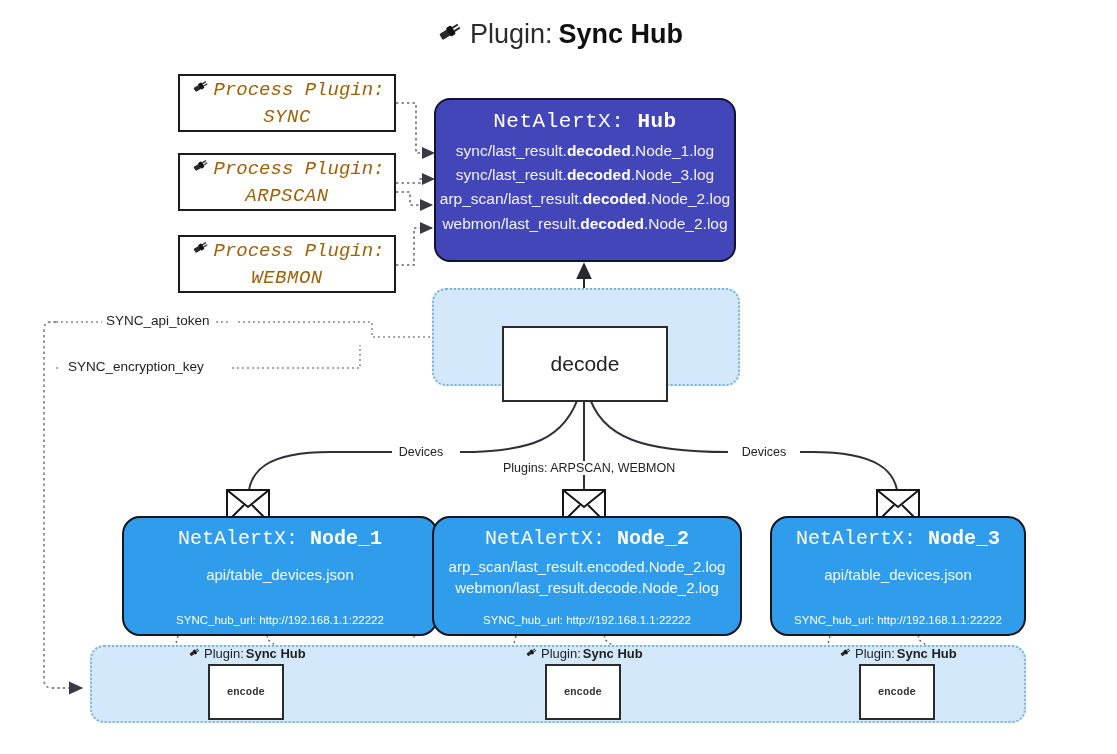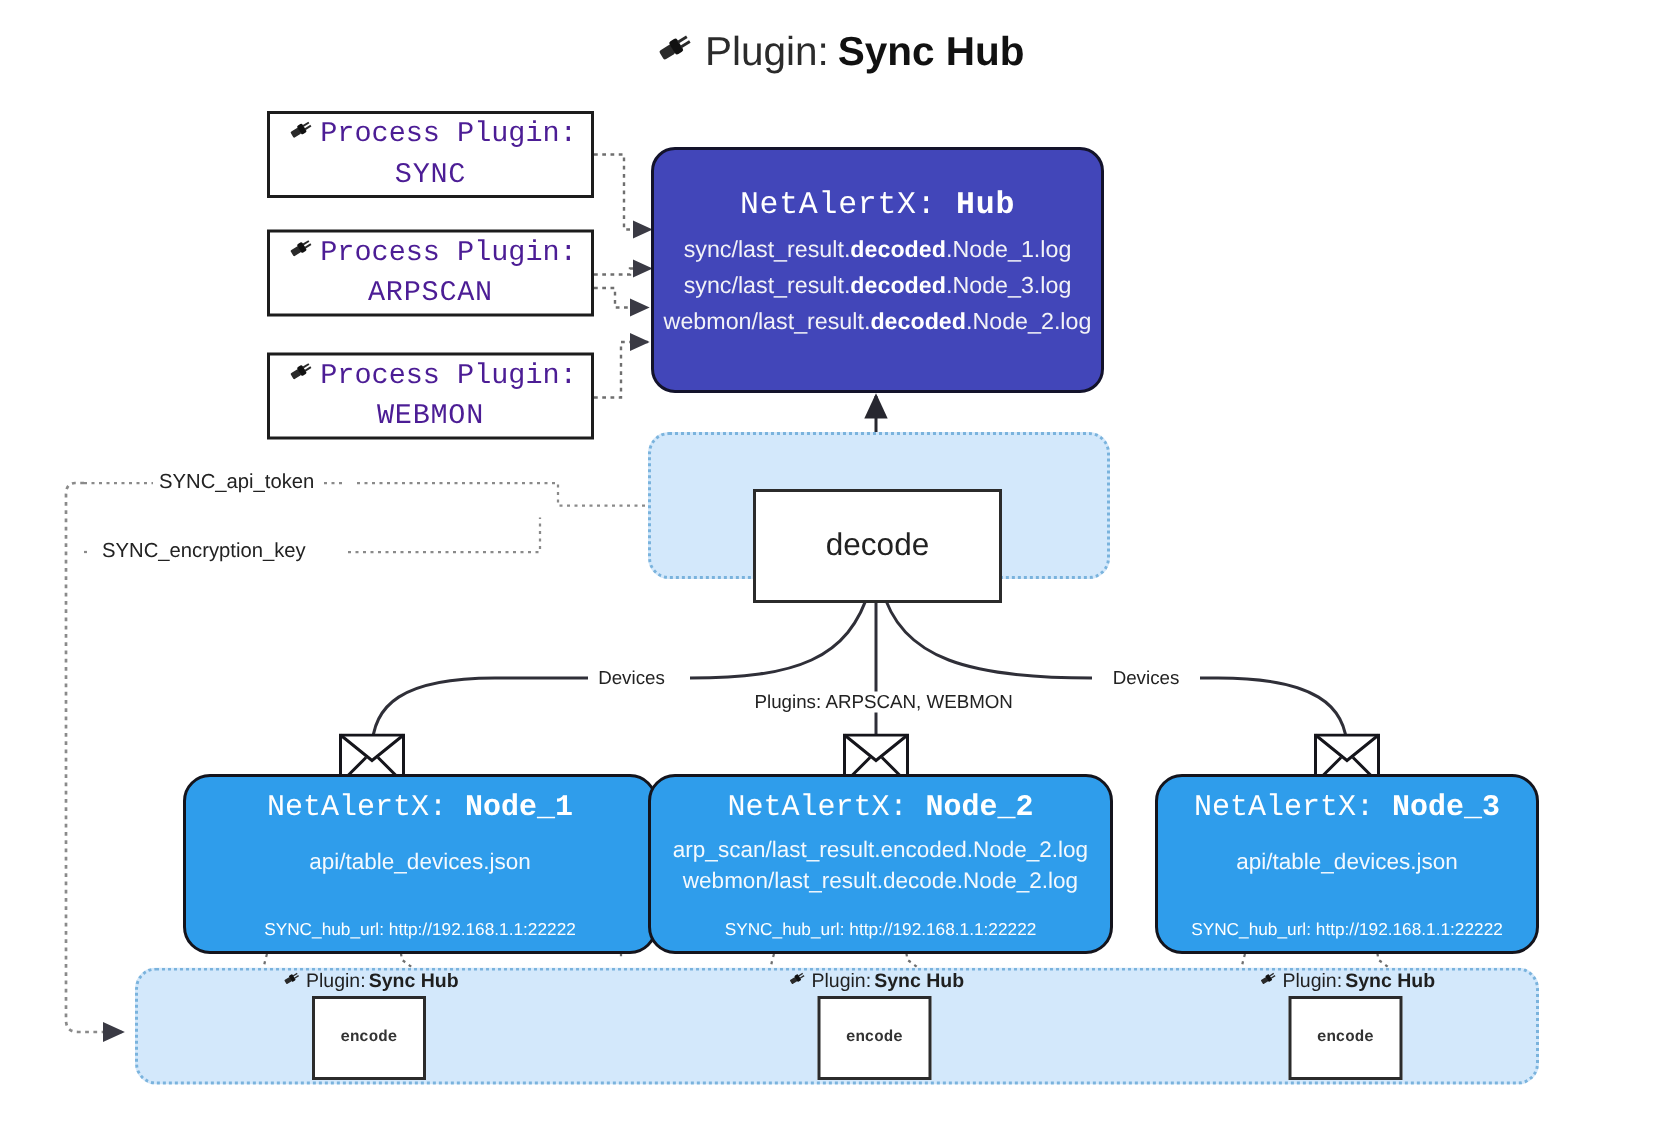--- a/index.html
+++ b/index.html
@@ -12,31 +12,31 @@
   .abs{position:absolute;box-sizing:border-box;}
 
   
   #title{left:0;top:16px;width:1117px;text-align:center;font-size:27px;color:#2b2b2b;
          display:flex;justify-content:center;align-items:center;gap:6px;}
   #title .tbold{font-weight:bold;color:#111;}
   .plugicon{display:inline-block;vertical-align:middle;}
 
   
   .procbox{border:2px solid #1c1c1c;background:#ffffff;
-           font-family:"Liberation Mono", monospace;font-size:19px;color:#4c1d95;
-           display:flex;flex-direction:column;align-items:center;justify-content:flex-end;
-           line-height:1.35;}
+           font-family:"Liberation Mono", monospace;font-size:19px;color:#a16207;
+           display:flex;flex-direction:column;align-items:center;justify-content:flex-start;
+           line-height:1.35;font-style:italic;}
   .procbox .l1{display:flex;align-items:center;gap:2px;white-space:nowrap;}
   .procbox .l2{letter-spacing:0.5px;}
 
   
   #huburl{font-size:11.5px;font-weight:bold;color:#111;text-align:center;}
   #hub{background:#4246b9;border:2.5px solid #13132b;border-radius:16px;
        color:#ffffff;display:flex;flex-direction:column;align-items:center;
-       padding-top:26px;}
+       padding-top:10px;}
   #hub .hubtitle{font-family:"Liberation Mono", monospace;font-size:21px;
        letter-spacing:.5px;margin-bottom:6px;}
   #hub .hubtitle b{font-weight:bold;}
   #hub .logline{font-size:15.5px;line-height:1.56;color:#f2f2f7;white-space:nowrap;}
   #hub .logline b{font-weight:bold;color:#ffffff;}
 
   
   .dashbox{background:#d3e8fb;border:2px dotted #7ab3dd;border-radius:14px;}
   .whitebox{background:#ffffff;border:2px solid #2b2b2b;
             display:flex;align-items:center;justify-content:center;color:#222;}
@@ -194,20 +194,23 @@
       <span>NetAlertX:</span>
       <b>Hub</b>
     </div>
     <div class="logline">
       <span>sync/last_result.</span><b>decoded</b><span>.Node_1.log</span>
     </div>
     <div class="logline">
       <span>sync/last_result.</span><b>decoded</b><span>.Node_3.log</span>
     </div>
     <div class="logline">
+      <span>arp_scan/last_result.</span><b>decoded</b><span>.Node_2.log</span>
+    </div>
+    <div class="logline">
       <span>webmon/last_result.</span><b>decoded</b><span>.Node_2.log</span>
     </div>
   </div>
 
   <div class="abs dashbox" style="left:432px;top:288px;width:308px;height:98px;"></div>
   <div class="abs whitebox" id="decode" style="left:502px;top:298px;width:166px;height:76px;margin-top:28px;">decode</div>
 
   <div class="abs keylbl" style="left:102px;top:313px;">SYNC_api_token</div>
   <div class="abs keylbl" style="left:64px;top:359px;">SYNC_encryption_key</div>
 

